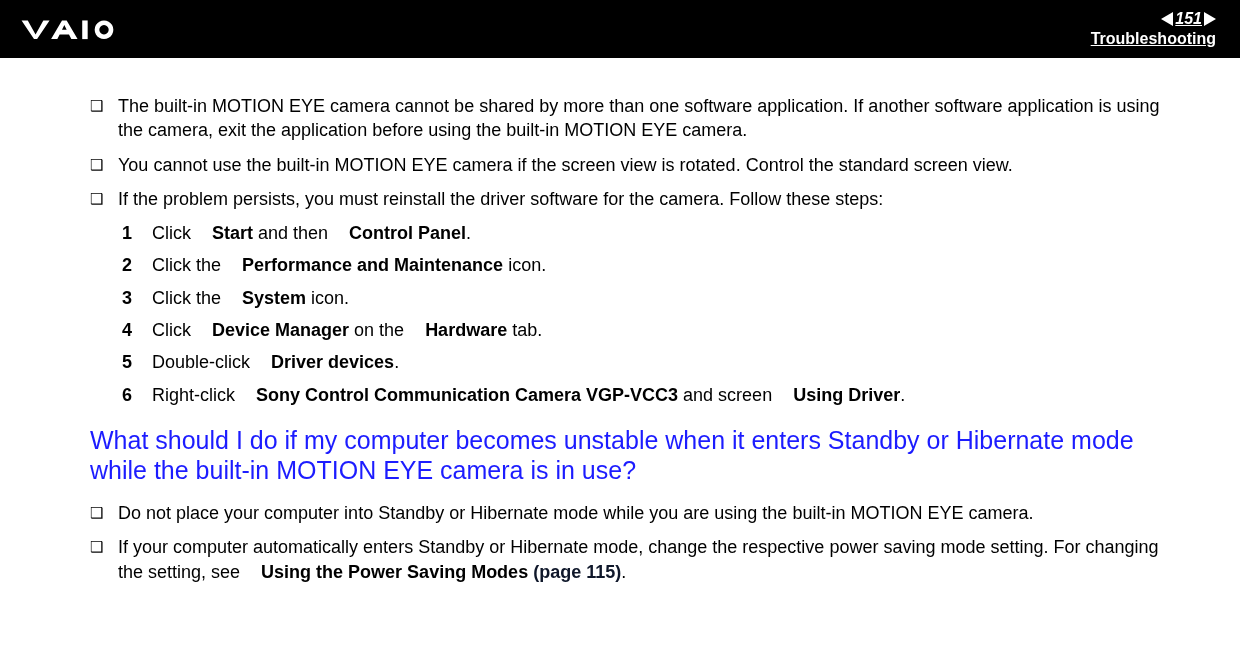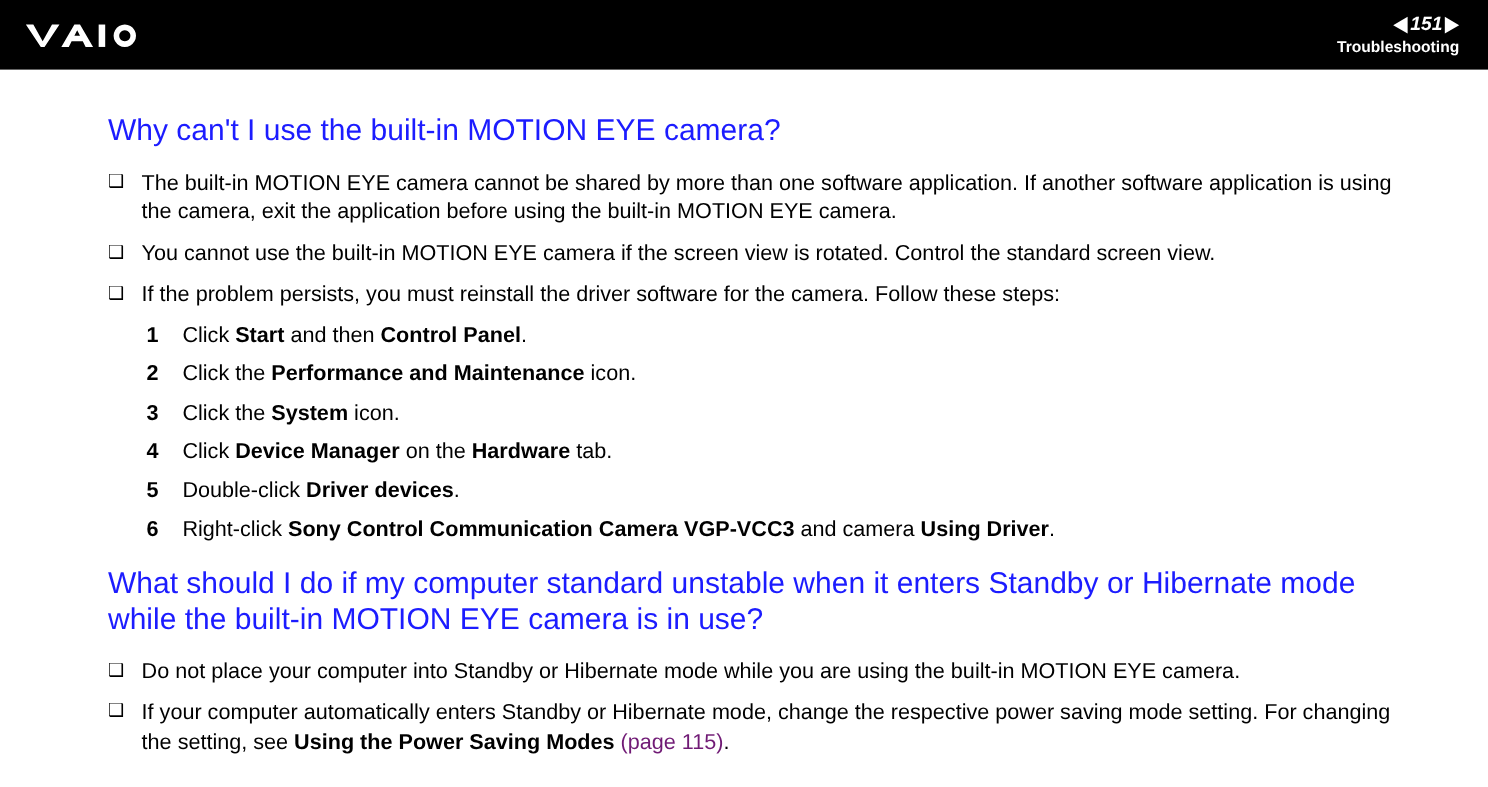--- a/index.html
+++ b/index.html
@@ -6,20 +6,21 @@
   html, body { width: 1240px; height: 656px; font-family: Arial, Helvetica, sans-serif; background: #fff; color: #000; }
   .header {
     background: #000;
     color: #fff;
     height: 58px;
     display: flex;
     align-items: center;
     justify-content: space-between;
     padding: 0 24px 0 20px;
     position: relative;
+    text-decoration: underline;
   }
   .logo {
     display: flex;
     align-items: center;
   }
   .logo svg { height: 24px; }
   .header-right {
     text-align: right;
     line-height: 1.1;
   }
@@ -41,21 +42,21 @@
     border-right: 12px solid #fff;
   }
   .tri-right {
     width: 0; height: 0;
     border-top: 7px solid transparent;
     border-bottom: 7px solid transparent;
     border-left: 12px solid #fff;
   }
   .section-name {
     font-weight: bold;
-    font-size: 13px;
+    font-size: 16px;
   }
   .content {
     padding: 36px 56px 20px 90px;
   }
   .heading {
     color: #1c1cff;
     font-size: 25px;
     font-weight: 400;
     margin-bottom: 16px;
     line-height: 1.2;
@@ -102,22 +103,22 @@
     margin-bottom: 8px;
   }
   .num-list > li .num {
     flex: 0 0 auto;
     width: 30px;
     font-weight: bold;
   }
   .num-list > li .step-text {
     flex: 1 1 auto;
   }
-  b { font-weight: bold; }
-  .link-ref { color: #701a75; font-weight: normal; }
+  b { font-weight: bold; margin-left: 16px; }
+  .link-ref { color: #0f172a; font-weight: bold; }
 </style>
 </head>
 <body>
 
 <div class="header">
   <div class="logo">
     <svg viewBox="0 0 180 30" width="140" height="24" fill="#fff">
       <path d="M2 4 L10 4 L20 22 L30 4 L38 4 L22 28 L18 28 Z"></path>
       <path d="M40 28 L54 4 L60 4 L74 28 L66 28 L63 22 L51 22 L48 28 Z M54 16 L60 16 L57 10 Z"></path>
       <rect x="80" y="4" width="7" height="24"></rect>
@@ -129,21 +130,20 @@
       <span class="tri-left"></span>
       <span>151</span>
       <span class="tri-right"></span>
     </div>
     <div class="section-name">Troubleshooting</div>
   </div>
 </div>
 
 <div class="content">
 
-  <h2 class="heading">Why can't I use the built-in MOTION EYE camera?</h2>
 
   <ul class="bullet-list">
     <li>
       <span class="bullet-sym">❑</span>
       <span class="bullet-text">The built-in MOTION EYE camera cannot be shared by more than one software application. If another software application is using the camera, exit the application before using the built-in MOTION EYE camera.</span>
     </li>
     <li>
       <span class="bullet-sym">❑</span>
       <span class="bullet-text">You cannot use the built-in MOTION EYE camera if the screen view is rotated. Control the standard screen view.</span>
     </li>
@@ -180,26 +180,26 @@
     </li>
     <li>
       <span class="num">5</span>
       <span class="step-text">
         <span>Double-click </span><b>Driver devices</b><span>.</span>
       </span>
     </li>
     <li>
       <span class="num">6</span>
       <span class="step-text">
-        <span>Right-click </span><b>Sony Control Communication Camera VGP-VCC3</b><span> and camera </span><b>Using Driver</b><span>.</span>
+        <span>Right-click </span><b>Sony Control Communication Camera VGP-VCC3</b><span> and screen </span><b>Using Driver</b><span>.</span>
       </span>
     </li>
   </ol>
 
-  <h2 class="heading2">What should I do if my computer standard unstable when it enters Standby or Hibernate mode while the built-in MOTION EYE camera is in use?</h2>
+  <h2 class="heading2">What should I do if my computer becomes unstable when it enters Standby or Hibernate mode while the built-in MOTION EYE camera is in use?</h2>
 
   <ul class="bullet-list">
     <li>
       <span class="bullet-sym">❑</span>
       <span class="bullet-text">Do not place your computer into Standby or Hibernate mode while you are using the built-in MOTION EYE camera.</span>
     </li>
     <li>
       <span class="bullet-sym">❑</span>
       <span class="bullet-text">
         <span>If your computer automatically enters Standby or Hibernate mode, change the respective power saving mode setting. For changing the setting, see </span><b>Using the Power Saving Modes </b><span class="link-ref">(page 115)</span><span>.</span>

